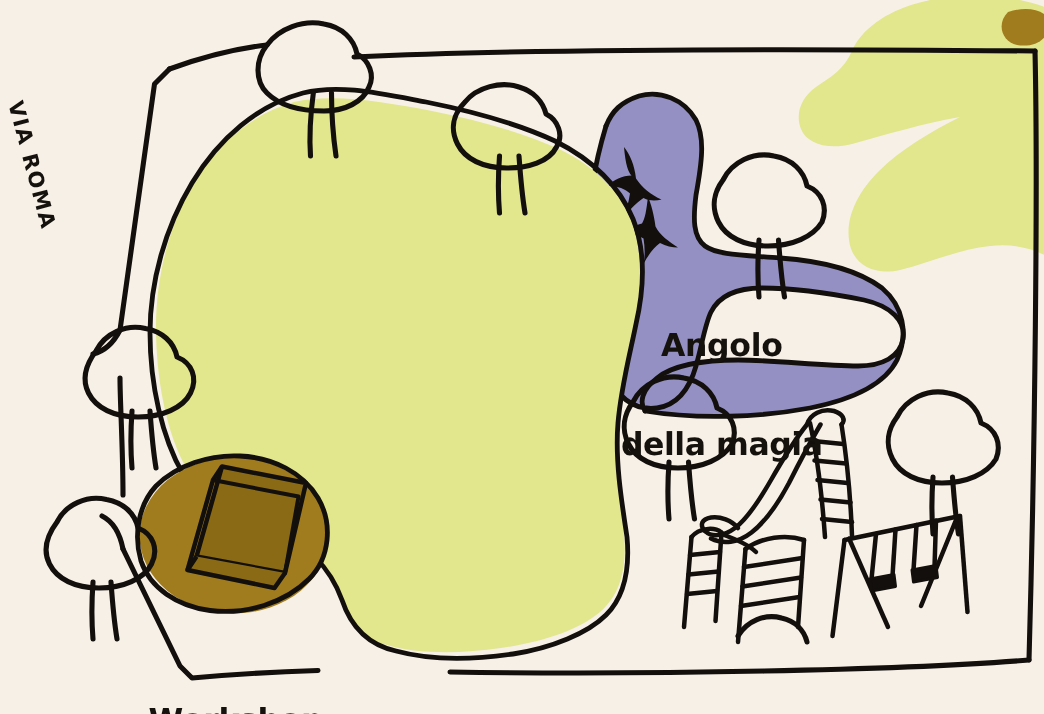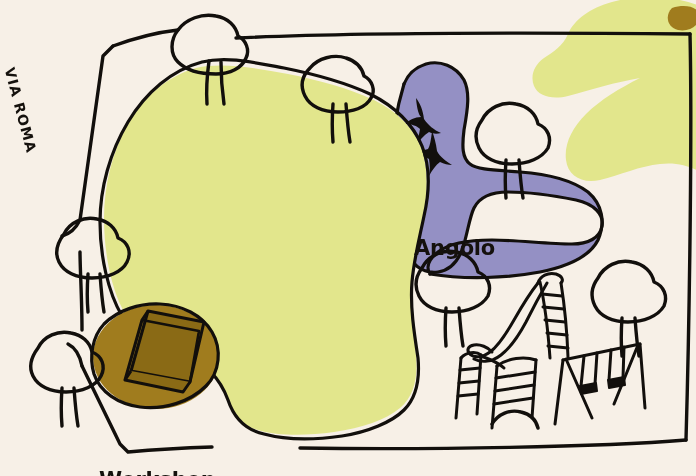--- a/index.html
+++ b/index.html
@@ -33,21 +33,21 @@
     user-select: none;
   }
   #label-market {
     left: 246px;
     top: 228px;
     font-size: 21px;
     letter-spacing: 0.1px;
   }
   #label-magic {
     left: 414px;
-    top: 192px;
+    top: 174px;
     font-size: 21px;
     text-align: center;
   }
   #label-magic .line2 { letter-spacing: -0.3px; }
   #label-workshop {
     left: 99px;
     top: 424px;
     font-size: 21px;
     line-height: 1.08;
   }
@@ -342,20 +342,21 @@
       <path d="M 608 380 L 624 377 L 625 385 L 609 388 Z" fill="#120f0c" stroke-width="2"></path>
     </g>
 
   </svg>
 
   <div class="map-label" id="label-via-roma">VIA ROMA</div>
 
 
   <div class="map-label" id="label-magic">
     <div class="line1">Angolo</div>
+    <div class="line2">della magia</div>
   </div>
 
   <div class="map-label" id="label-workshop">
     <div class="line1">Workshop</div>
     
   </div>
 
 </div>
 
 </body></html>

